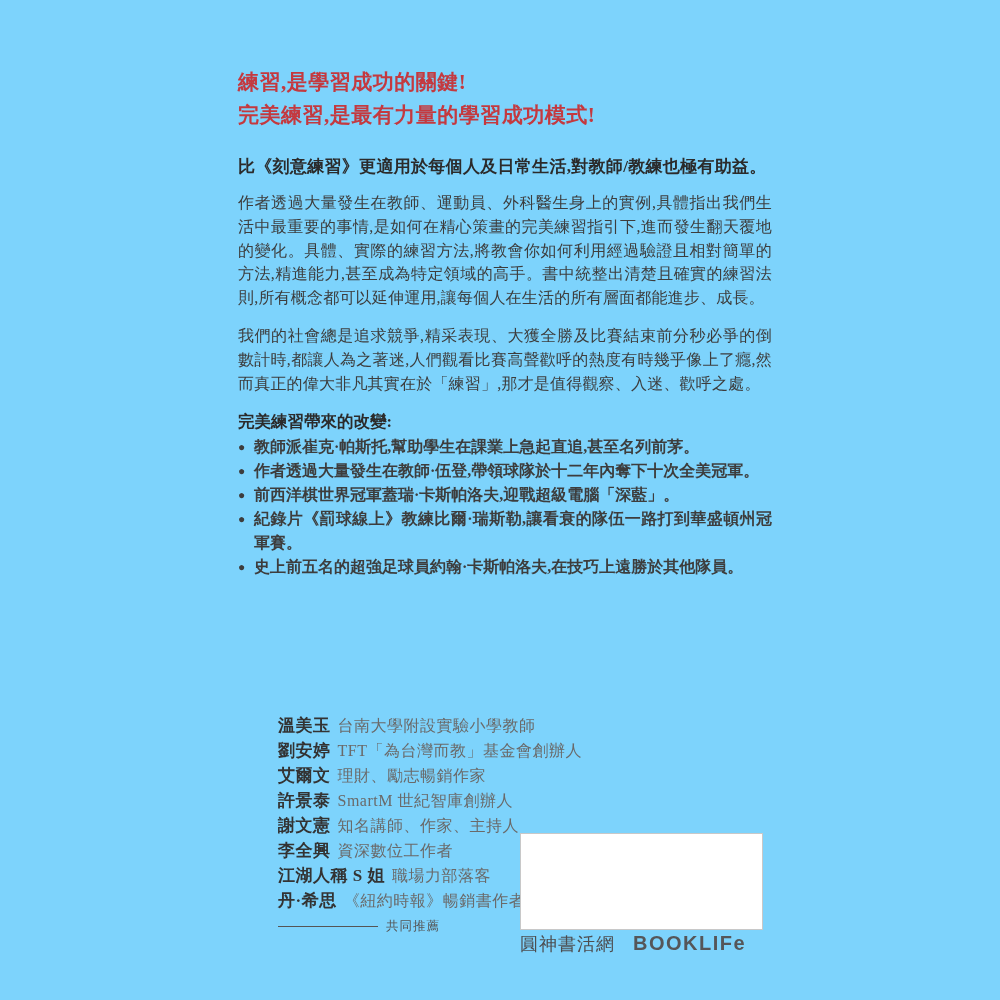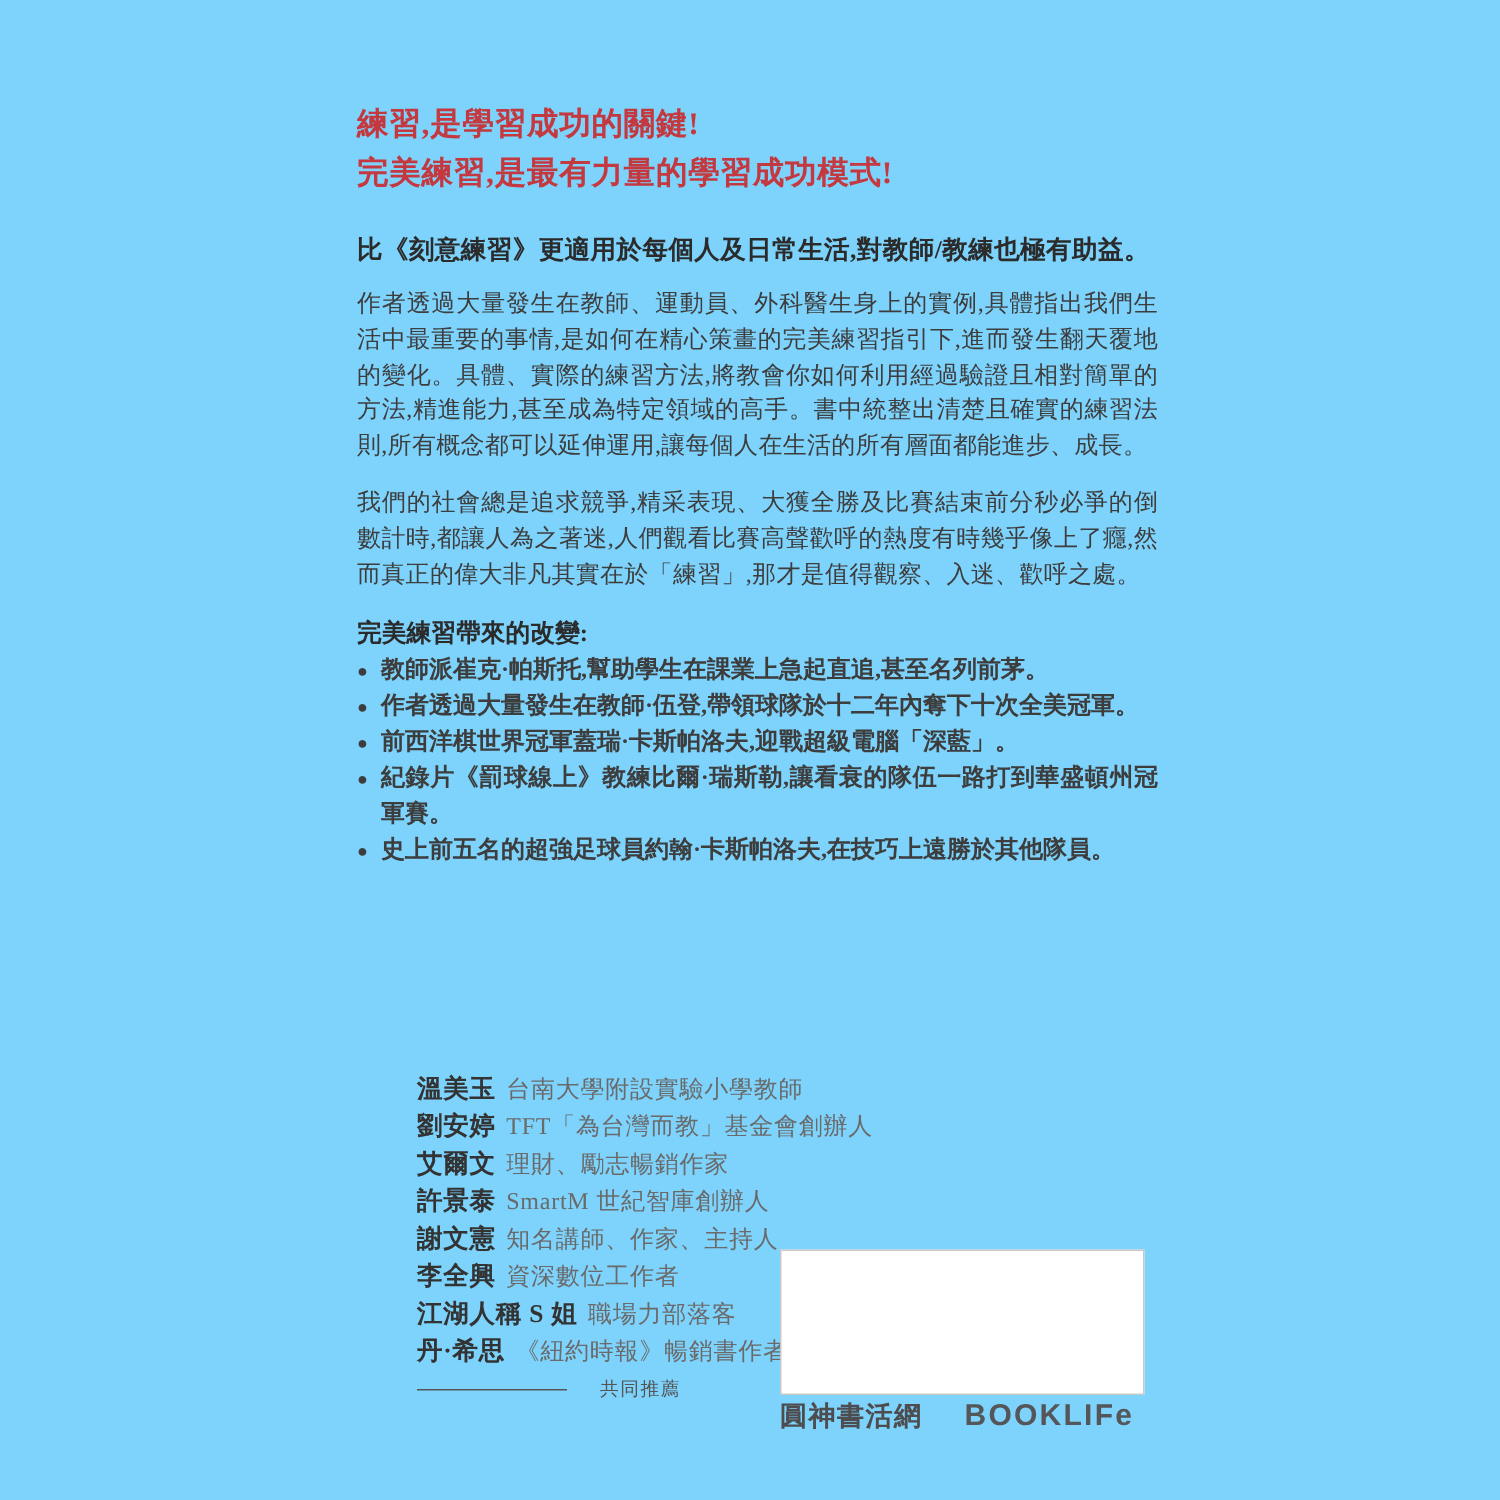--- a/index.html
+++ b/index.html
@@ -90,21 +90,20 @@
   }
   .endorser-row .title {
     font-size: 16px;
     color: #6a6a6a;
     letter-spacing: 0.5px;
   }
   .co-rec {
     display: flex;
     align-items: center;
     height: 25px;
-    gap: 14px;
   }
   .co-rec .dash {
     width: 100px;
     border-top: 1px solid #555555;
     margin-right: 8px;
   }
   .co-rec .label {
     font-size: 12.5px;
     color: #555555;
     letter-spacing: 1px;
@@ -122,23 +121,23 @@
     position: absolute;
     left: 520px;
     top: 932px;
     display: flex;
     align-items: baseline;
     white-space: nowrap;
     font-family: "Liberation Sans", "DejaVu Sans", sans-serif;
   }
   .pub-logo .site {
     font-size: 18px;
-    font-weight: bold;
+    font-weight: normal;
     color: #4d4d4f;
-    margin-right: 28px;
+    margin-right: 18px;
     letter-spacing: 1px;
   }
   .pub-logo .brand {
     font-size: 20px;
     font-weight: bold;
     color: #555659;
     letter-spacing: 1.5px;
   }
 </style>
 </head>

